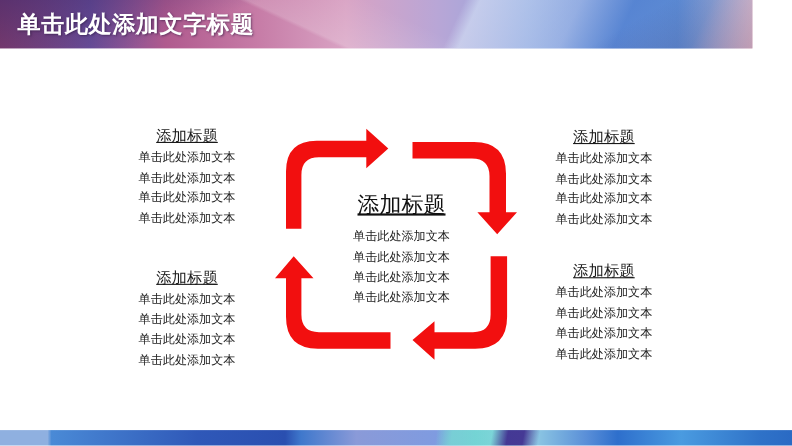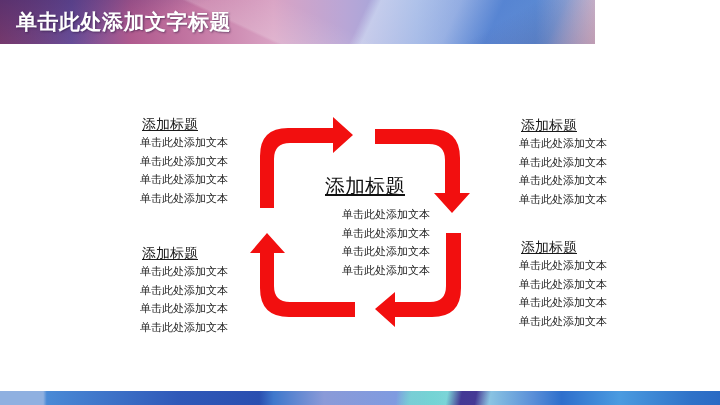--- a/index.html
+++ b/index.html
@@ -2,21 +2,21 @@
 <html><head>
   <meta charset="utf-8">
   <style>
     html, body { margin: 0; padding: 0; }
     body {
       width: 720px; height: 405px; position: relative; overflow: hidden;
       background: #ffffff;
       font-family: "DejaVu Sans", "Liberation Sans", sans-serif;
     }
     .header {
-      position: absolute; left: 0; top: 0; width: 595px; height: 44px;
+      position: absolute; left: 0; top: 0; width: 684px; height: 44px;
       background:
         linear-gradient(115deg, rgba(255,255,255,0) 0%, rgba(255,255,255,0) 60%, rgba(220,235,250,0.55) 62%, rgba(180,205,240,0.4) 75%, rgba(80,130,210,0.7) 82%, rgba(120,160,220,0.5) 92%, rgba(245,200,210,0.8) 100%),
         linear-gradient(160deg, rgba(60,40,110,0.6) 0%, rgba(0,0,0,0) 30%),
         linear-gradient(90deg, #8a3f6c 0%, #6a4f9a 12%, #b05a8e 22%, #c67ba6 34%, #d9a3c4 46%, #b9a6d6 58%, #93a6de 70%, #6f8fd6 82%, #4f7fcd 90%, #e9c6cf 100%);
     }
     .header::after {
       content: ""; position: absolute; left: 0; top: 0; right: 0; bottom: 0;
       background:
         linear-gradient(25deg, rgba(255,255,255,0) 40%, rgba(255,255,255,0.18) 41%, rgba(255,255,255,0) 55%),
         linear-gradient(-30deg, rgba(40,30,90,0.25) 0%, rgba(0,0,0,0) 20%);
@@ -27,21 +27,21 @@
       text-shadow: 1px 1px 2px rgba(40,20,60,0.55);
     }
     .footer {
       position: absolute; left: 0; top: 391px; width: 720px; height: 14px;
       background:
         linear-gradient(100deg, rgba(0,0,0,0) 0%, rgba(0,0,0,0) 55%, rgba(120,220,210,0.7) 57%, rgba(120,220,210,0.5) 62%, rgba(60,40,140,0.9) 64%, rgba(60,40,140,0.9) 66%, rgba(0,0,0,0) 68%),
         linear-gradient(90deg, #8fb0e0 0%, #8fb0e0 6%, #4a8ad6 6.5%, #2f58b8 25%, #2a4fb0 36%, #3f78cc 38%, #8a9ad8 45%, #7f9be0 55%, #6fc8d8 60%, #9ad6e6 66%, #5a8fd8 74%, #2e6fcc 78%, #4a9be0 86%, #2f72c8 96%, #2a6ac4 100%);
     }
     .block { position: absolute; text-align: center; color: #222222; }
     .block .title { font-size: 14px; line-height: 18px; margin-bottom: 1px; color: #1a1a1a; text-decoration: underline; }
-    .block .line { font-size: 11px; line-height: 18.5px; color: #222222; text-align: right; }
+    .block .line { font-size: 11px; line-height: 18.5px; color: #222222; }
     #blk-tl { left: 112px; top: 115px; width: 116px; }
     #blk-bl { left: 112px; top: 244px; width: 116px; }
     #blk-tr { left: 491px; top: 116px; width: 116px; }
     #blk-br { left: 491px; top: 238px; width: 116px; }
     #blk-c { left: 300px; top: 172px; width: 130px; }
     #blk-c .title { font-size: 20px; line-height: 28px; margin-bottom: 6px; color: #111111; }
     #blk-c .line { font-size: 11px; line-height: 18.5px; }
     .cycle { position: absolute; left: 0; top: 0; width: 720px; height: 405px; pointer-events: none; }
     .cycle path { pointer-events: auto; }
   </style>

